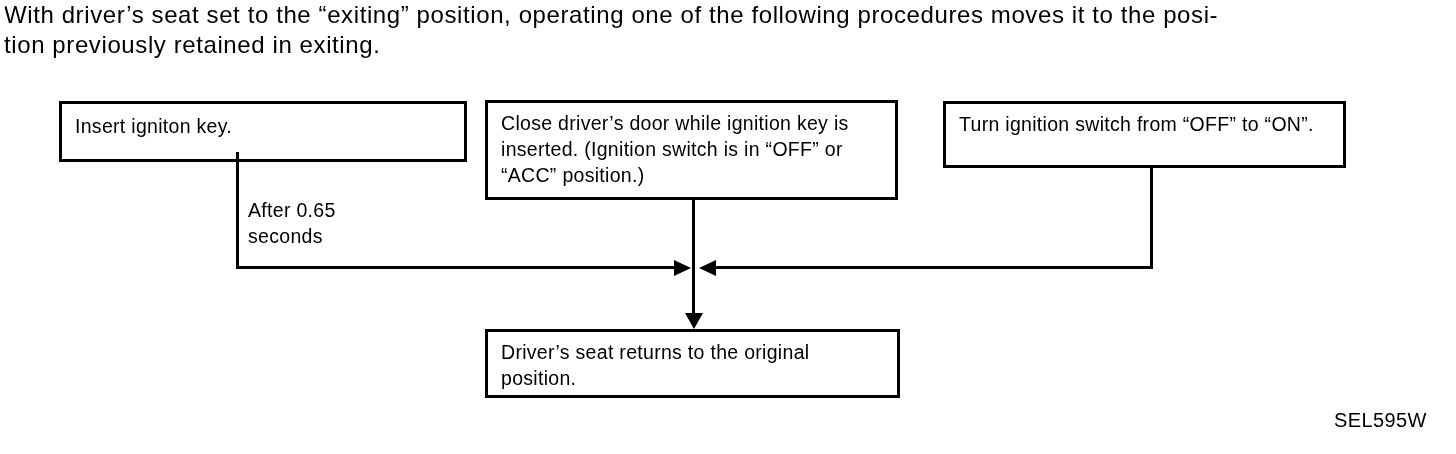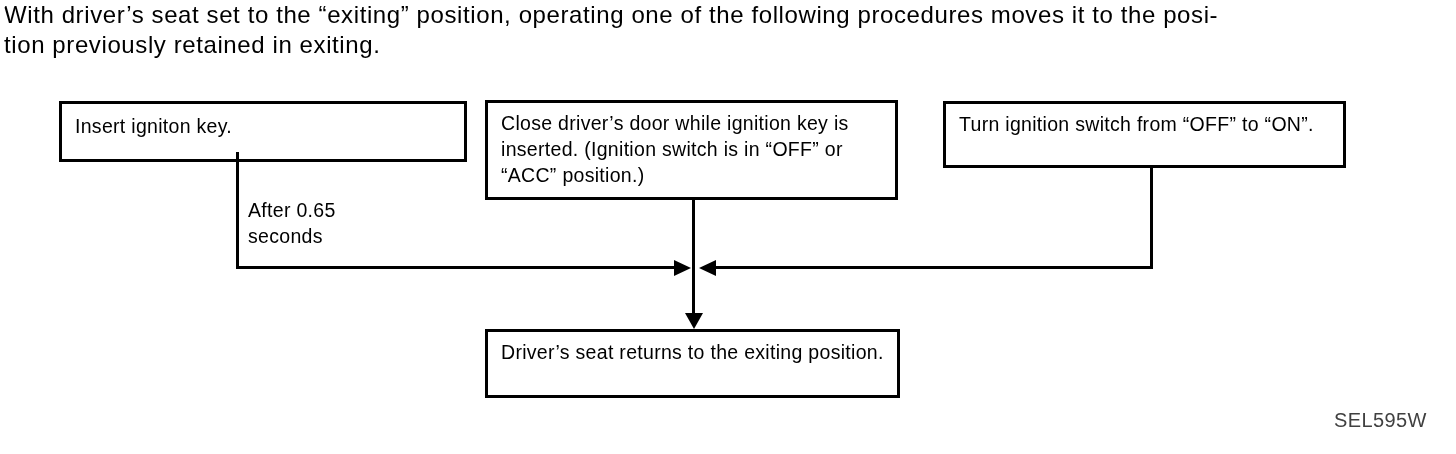--- a/index.html
+++ b/index.html
@@ -86,21 +86,21 @@
     line-height: 26px;
     letter-spacing: 0.3px;
     color: #000000;
   }
   .figure-code {
     position: absolute;
     left: 1334px;
     top: 409px;
     font-size: 20px;
     letter-spacing: 0.4px;
-    color: #404040;
+    color: #000000;
   }
 </style>
 </head>
 <body>
 
 <div id="page">
 
   <div class="header-text">
     <div>With driver’s seat set to the “exiting” position, operating one of the following procedures moves it to the posi-</div>
     <div>tion previously retained in exiting.</div>
@@ -124,18 +124,18 @@
   <div class="line" id="hline-left"></div>
   <div class="line" id="vline-box3"></div>
   <div class="line" id="hline-right"></div>
   <div class="line" id="vline-center"></div>
 
   <div class="arrowhead" id="arrow-right-head"></div>
   <div class="arrowhead" id="arrow-left-head"></div>
   <div class="arrowhead" id="arrow-down-head"></div>
 
   <div class="flow-box" id="box-result">
-    <span>Driver’s seat returns to the exiting position.</span>
+    <span>Driver’s seat returns to the original position.</span>
   </div>
 
   <div class="figure-code">SEL595W</div>
 
 </div>
 
 </body></html>

